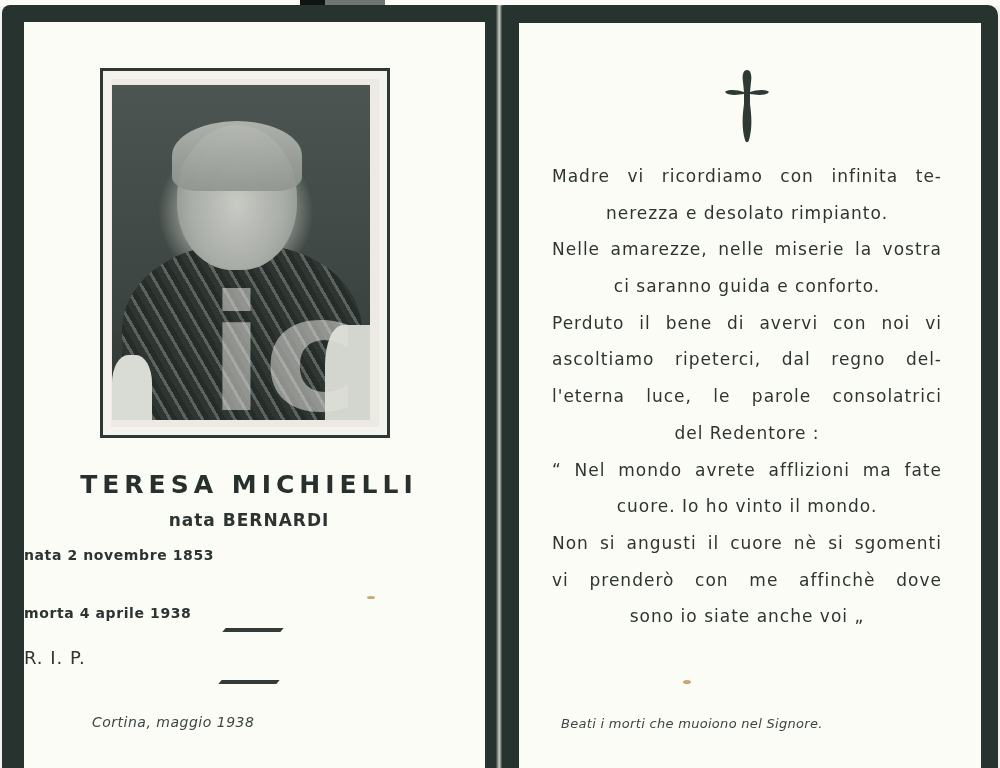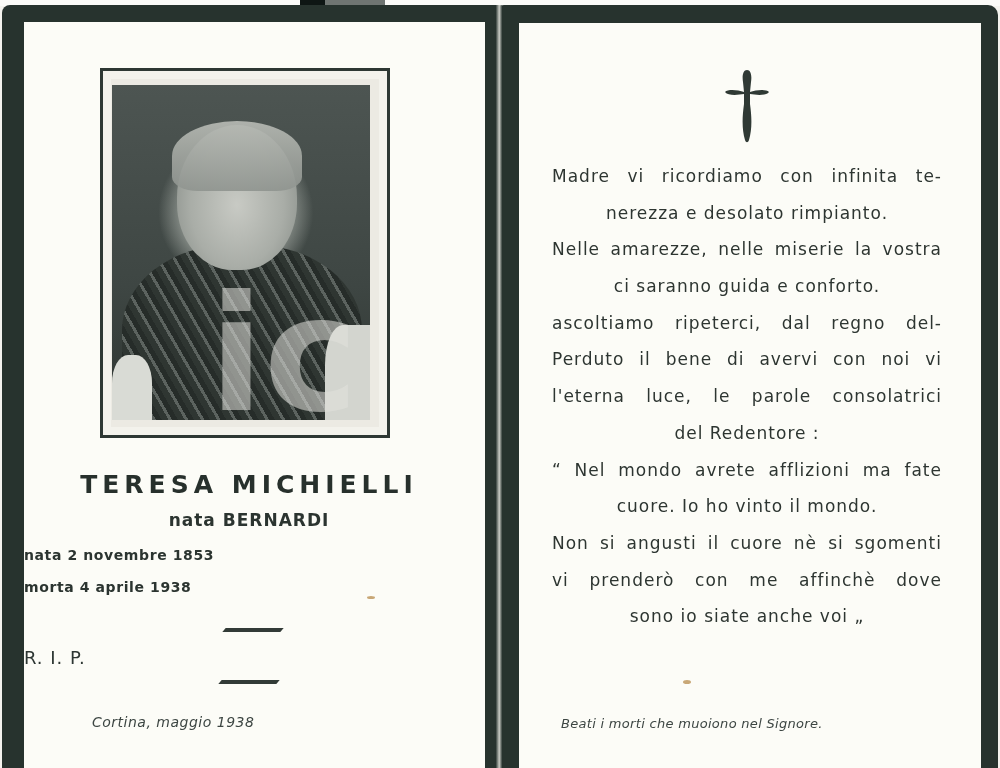--- a/index.html
+++ b/index.html
@@ -77,21 +77,21 @@
   }
   .maiden {
     position: absolute; left: 24px; top: 510px; width: 450px; text-align: center;
     font-weight: bold; font-size: 17px; letter-spacing: 1px; color: #2b3430;
   }
   .date {
     position: absolute; left: 24px; width: 450px; text-align: left;
     font-weight: bold; font-size: 14px; letter-spacing: .6px; color: #2b3430;
   }
   .date.born { top: 547px; }
-  .date.died { top: 579px; }
+  .date.died { top: 605px; }
   .rule {
     position: absolute; height: 4px; background: #323b37;
     transform: skewX(-40deg);
   }
   .rule.top { left: 224px; top: 628px; width: 58px; }
   .rule.bot { left: 220px; top: 680px; width: 58px; }
   .rip {
     position: absolute; left: 24px; top: 647px; width: 450px; text-align: left;
     font-size: 18px; color: #2d3633; letter-spacing: 1px;
   }
@@ -158,22 +158,22 @@
 
 <svg class="cross" viewBox="0 0 50 76">
   <path d="M25 2 C29 2 30 8 29 14 L28 24 C34 22 44 21 47 24 C44 28 34 27 28 26 L28 36 C30 50 30 62 27 72 C26 75 24 75 23 72 C20 62 20 50 22 36 L22 26 C16 27 6 28 3 24 C6 21 16 22 22 24 L21 14 C20 8 21 2 25 2 Z" fill="#2f3934"></path>
 </svg>
 
 <div class="verse">
   <div class="line j">Madre vi ricordiamo con infinita te-</div>
   <div class="line c">nerezza e desolato rimpianto.</div>
   <div class="line j">Nelle amarezze, nelle miserie la vostra</div>
   <div class="line c">ci saranno guida e conforto.</div>
+  <div class="line j">Perduto il bene di avervi con noi vi</div>
   <div class="line j">ascoltiamo ripeterci, dal regno del-</div>
-  <div class="line j">Perduto il bene di avervi con noi vi</div>
   <div class="line j">l'eterna luce, le parole consolatrici</div>
   <div class="line c">del Redentore :</div>
   <div class="line j">“ Nel mondo avrete afflizioni ma fate</div>
   <div class="line c">cuore. Io ho vinto il mondo.</div>
   <div class="line j">Non si angusti il cuore nè si sgomenti</div>
   <div class="line j">vi prenderò con me affinchè dove</div>
   <div class="line c">sono io siate anche voi „</div>
 </div>
 
 <div class="beati">Beati i morti che muoiono nel Signore.</div>

